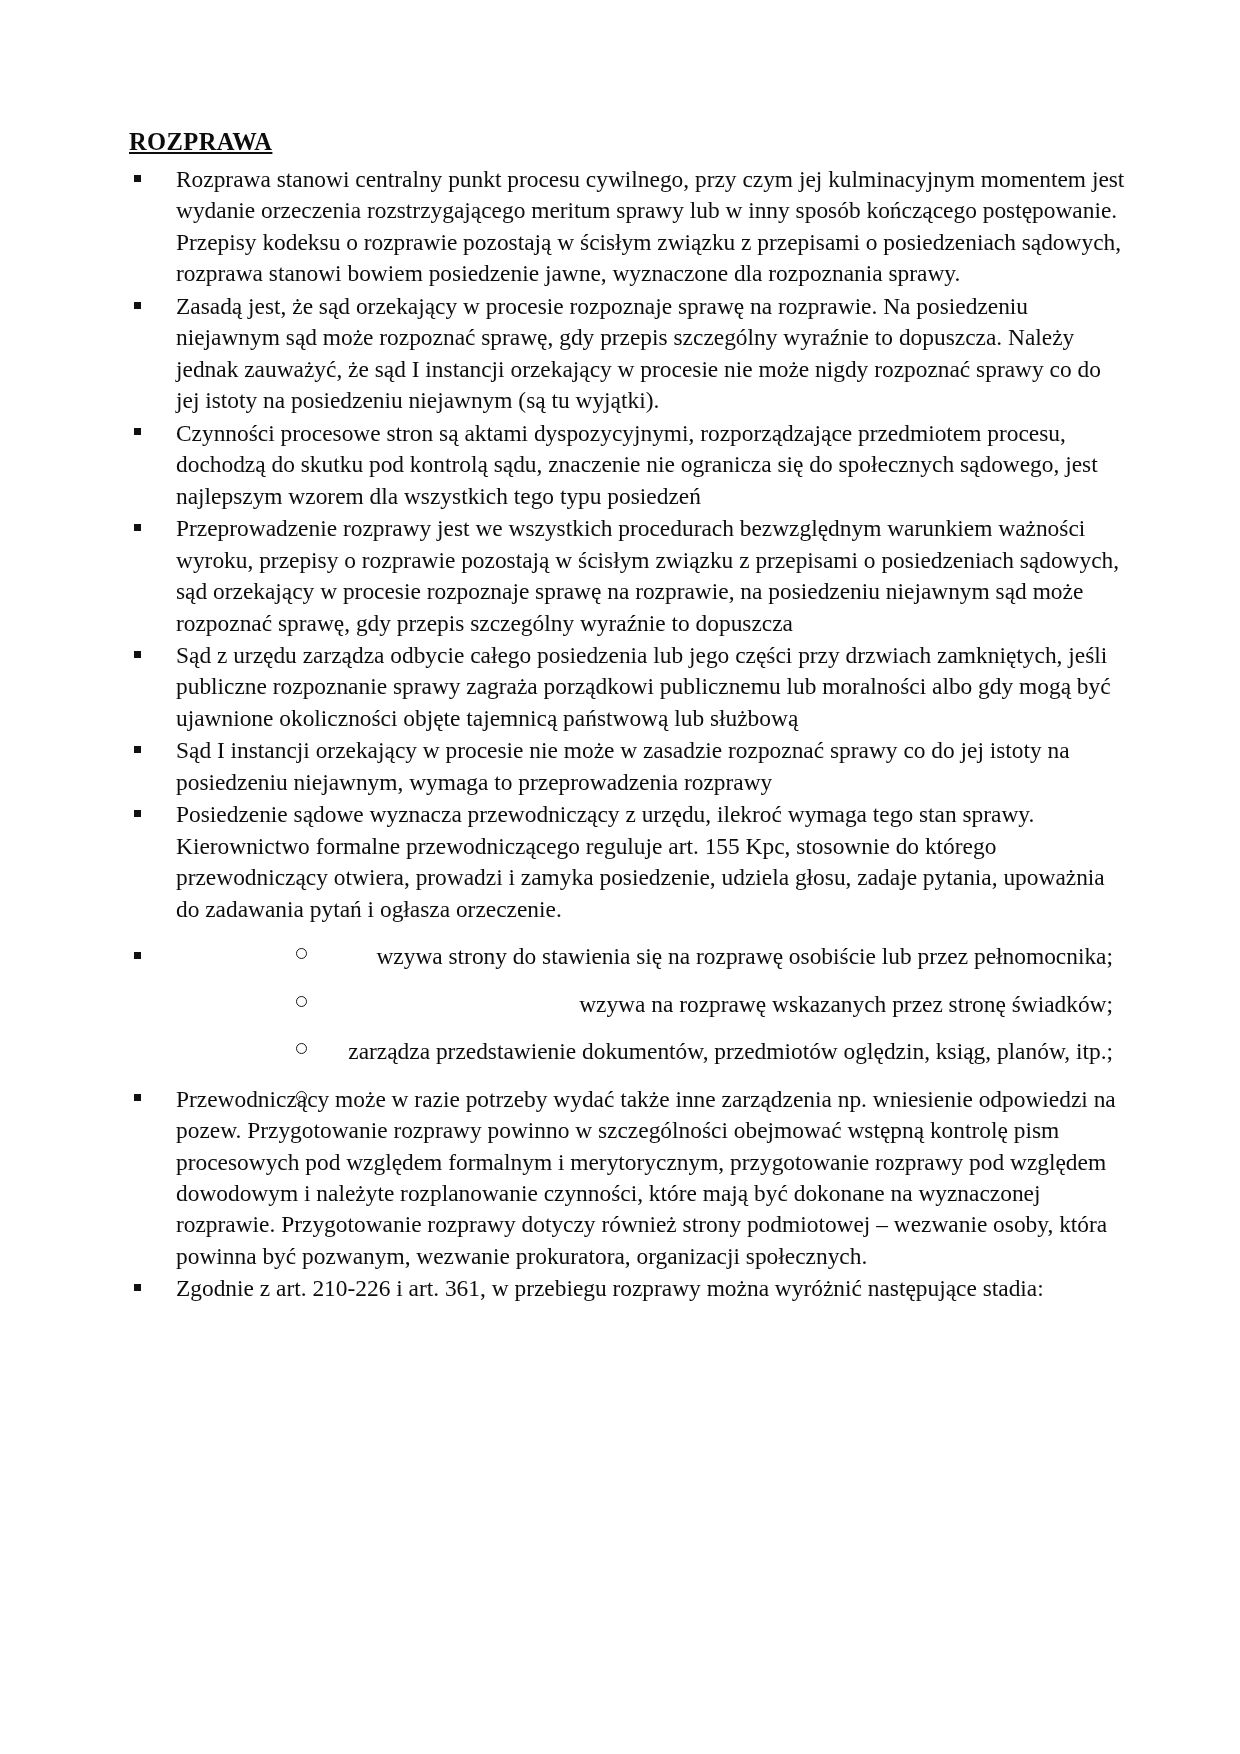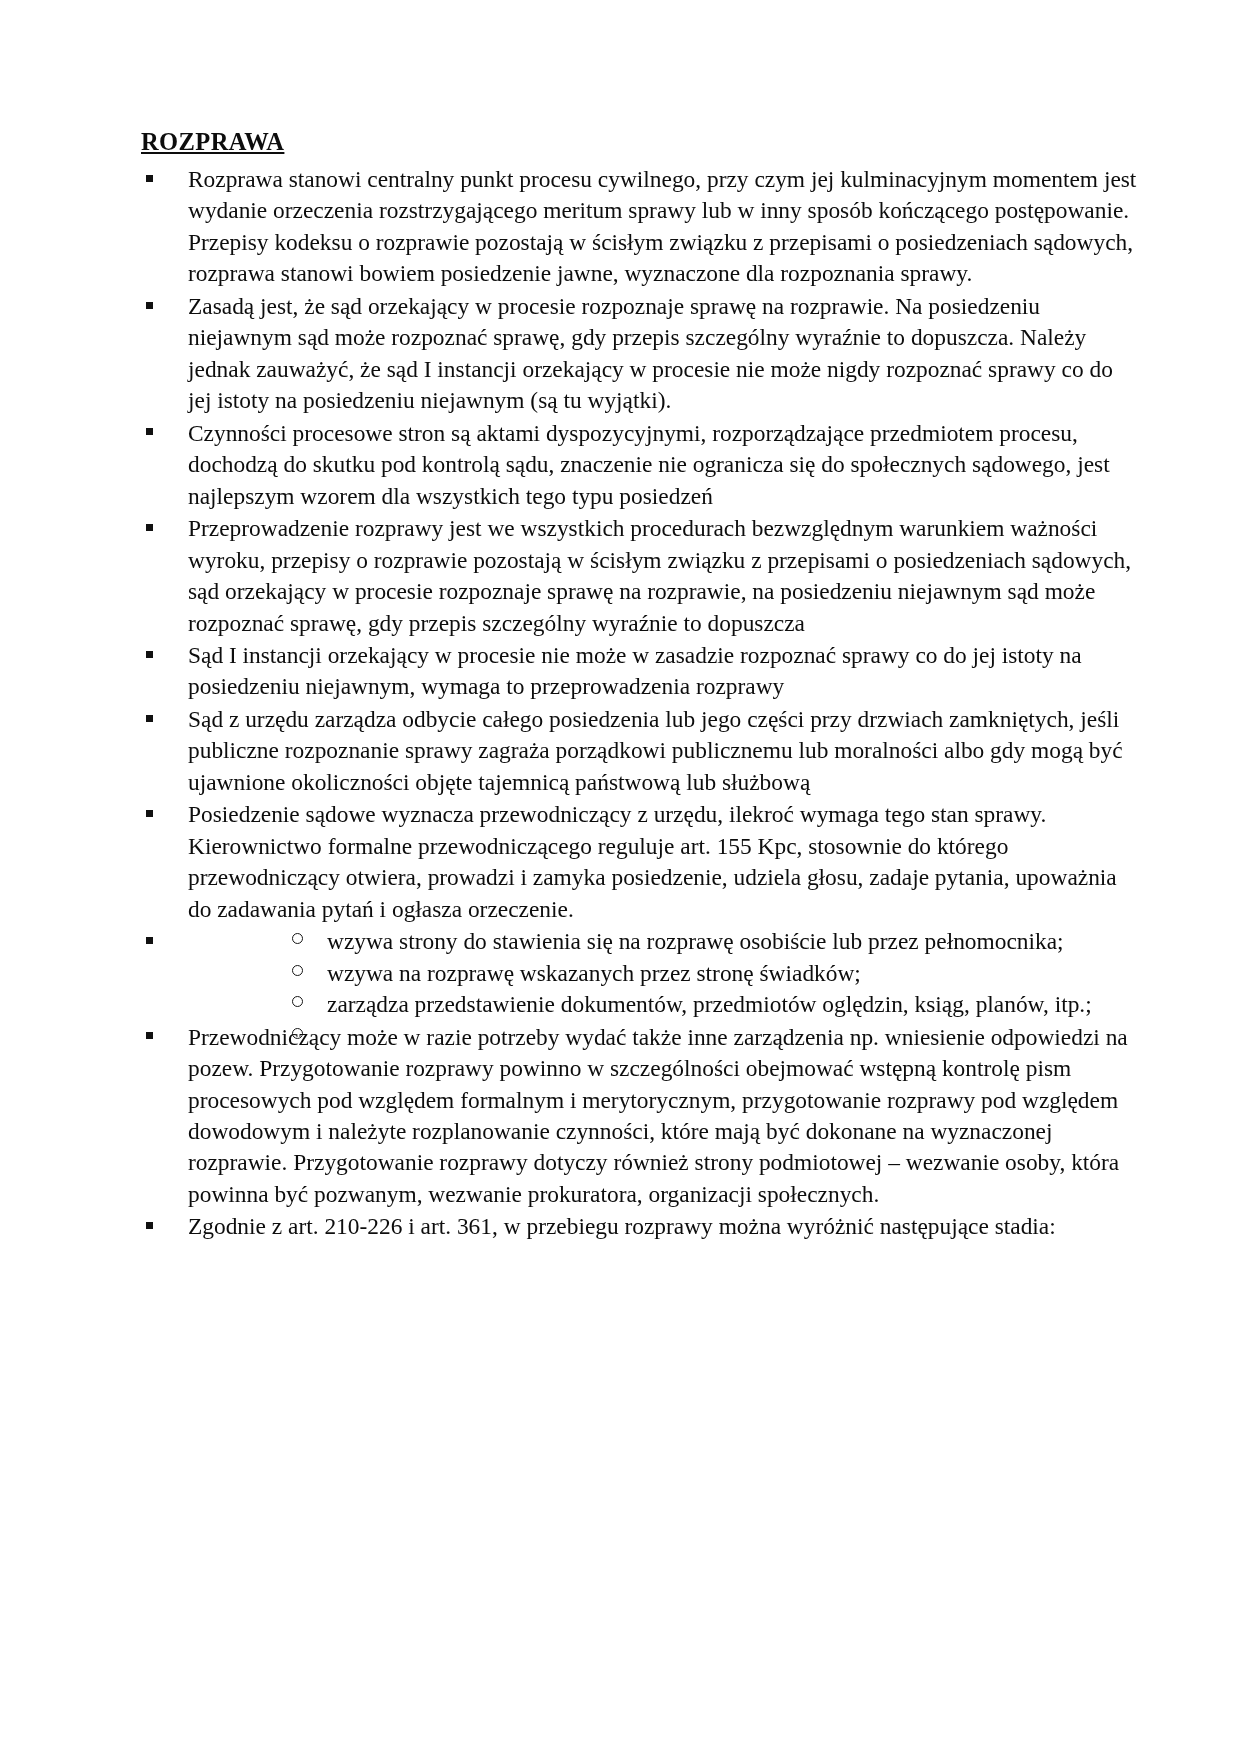--- a/index.html
+++ b/index.html
@@ -10,21 +10,21 @@
   .page {
     position: relative;
     width: 1240px;
     height: 1754px;
     background: #ffffff;
     box-sizing: border-box;
     overflow: hidden;
   }
   .content {
     position: absolute;
-    left: 141px;
+    left: 129px;
     top: 126px;
     width: 1000px;
     font-family: "Liberation Serif", "DejaVu Serif", serif;
     color: #0d0d0d;
     font-size: 23.4px;
     line-height: 1.345;
   }
   .doc-title {
     font-weight: bold;
     text-decoration: underline;
@@ -59,21 +59,22 @@
   .u { }
 
   ul.subitems {
     list-style: none;
     margin: 0;
     padding: 0;
   }
   ul.subitems > li {
     position: relative;
     padding-left: 139px;
-    margin: 0;
+    margin: 16px;
+    text-align: right;
   }
   ul.subitems > li > .circle-mark {
     position: absolute;
     left: 104px;
     top: 0.30em;
     width: 11px;
     height: 11px;
     border: 1.6px solid #161616;
     border-radius: 50%;
     box-sizing: border-box;
@@ -109,26 +110,26 @@
       </li>
 
 
       <li>
         <span class="bullet-mark"></span>
         <span class="li-text">Przeprowadzenie rozprawy jest we wszystkich procedurach bezwzględnym warunkiem ważności wyroku, przepisy o rozprawie pozostają w ścisłym związku z przepisami o posiedzeniach sądowych, sąd orzekający w procesie rozpoznaje sprawę na rozprawie, na posiedzeniu niejawnym sąd może rozpoznać sprawę, gdy przepis szczególny wyraźnie to dopuszcza</span>
       </li>
 
       <li>
         <span class="bullet-mark"></span>
-        <span class="li-text">Sąd I instancji orzekający w procesie nie może w zasadzie rozpoznać sprawy co do jej istoty na posiedzeniu niejawnym, wymaga to przeprowadzenia rozprawy</span>
+        <span class="li-text">Sąd z urzędu zarządza odbycie całego posiedzenia lub jego części przy drzwiach zamkniętych, jeśli publiczne rozpoznanie sprawy zagraża porządkowi publicznemu lub moralności albo gdy mogą być ujawnione okoliczności objęte tajemnicą państwową  lub służbową</span>
       </li>
 
       <li>
         <span class="bullet-mark"></span>
-        <span class="li-text">Sąd z urzędu zarządza odbycie całego posiedzenia lub jego części przy drzwiach zamkniętych, jeśli publiczne rozpoznanie sprawy zagraża porządkowi publicznemu lub moralności albo gdy mogą być ujawnione okoliczności objęte tajemnicą państwową  lub służbową</span>
+        <span class="li-text">Sąd I instancji orzekający w procesie nie może w zasadzie rozpoznać sprawy co do jej istoty na posiedzeniu niejawnym, wymaga to przeprowadzenia rozprawy</span>
       </li>
 
       <li>
         <span class="bullet-mark"></span>
         <span class="li-text">Posiedzenie sądowe wyznacza przewodniczący z urzędu, ilekroć wymaga tego stan sprawy. Kierownictwo formalne przewodniczącego reguluje art. 155 Kpc, stosownie do którego przewodniczący otwiera, prowadzi i zamyka posiedzenie, udziela głosu, zadaje pytania, upoważnia do zadawania pytań i ogłasza orzeczenie.</span>
       </li>
 
       <li>
         <span class="bullet-mark"></span>
         <ul class="subitems">

